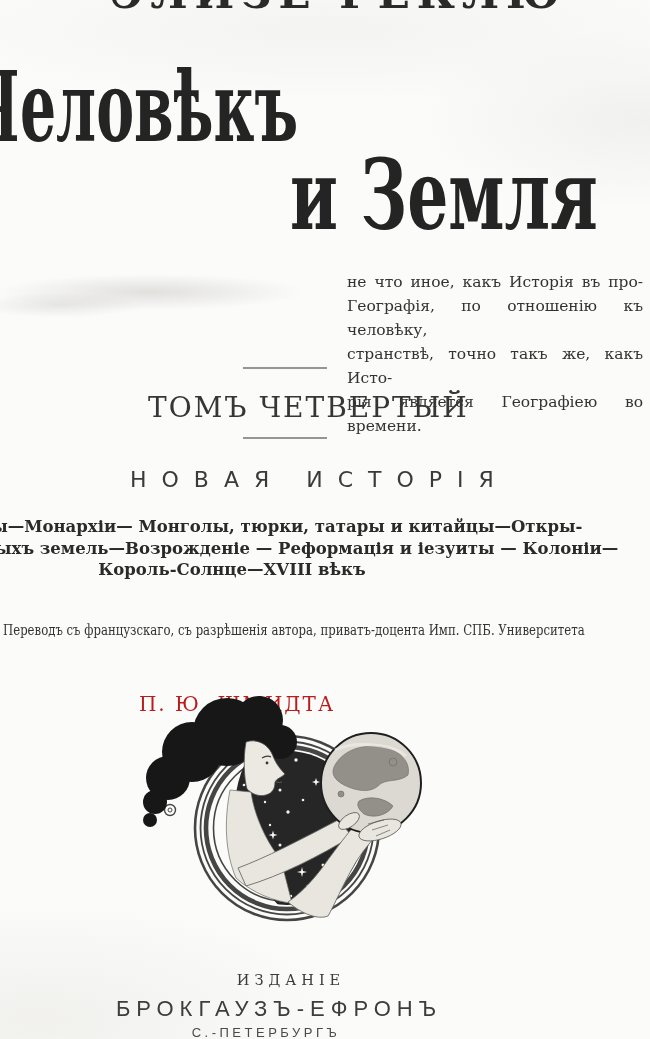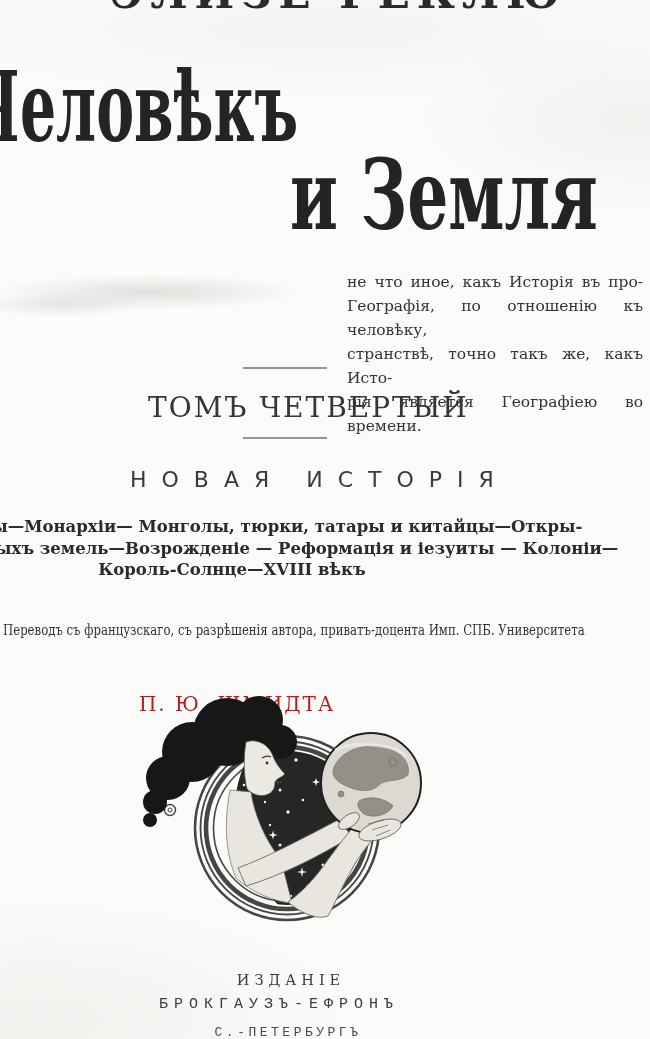--- a/index.html
+++ b/index.html
@@ -54,26 +54,26 @@
   .translator-name{
     top:648px;left:237px;transform:translateX(-50%);
     font-size:20px;letter-spacing:2px;color:#b91c1c;white-space:nowrap;margin-top:44px;
   }
   .izdanie{
     top:972px;left:291px;transform:translateX(-50%);
     font-size:14.5px;letter-spacing:5px;color:#3b3b3b;white-space:nowrap;
   }
   .brockhaus{
     top:996px;left:279px;transform:translateX(-50%);
-    font-family:Liberation Mono, monospace;
-    font-size:15px;font-weight:500;letter-spacing:6px;color:#3d3d3d;white-space:nowrap;
+    font-family:Liberation Sans, sans-serif;
+    font-size:22px;font-weight:500;letter-spacing:6px;color:#3d3d3d;white-space:nowrap;
   }
   .petersburg{
-    top:1025px;left:288px;transform:translateX(-50%);
-    font-family:Liberation Mono, monospace;
+    top:1025px;left:266px;transform:translateX(-50%);
+    font-family:Liberation Sans, sans-serif;
     font-size:13px;font-weight:500;letter-spacing:3.5px;color:#4a4a48;white-space:nowrap;
   }
   .emblem{top:690px;left:130px;}
 </style>
 </head>
 <body>
 
 <div class="page">
 
   <div class="abs author-top">ЭЛИЗЕ РЕКЛЮ</div>

